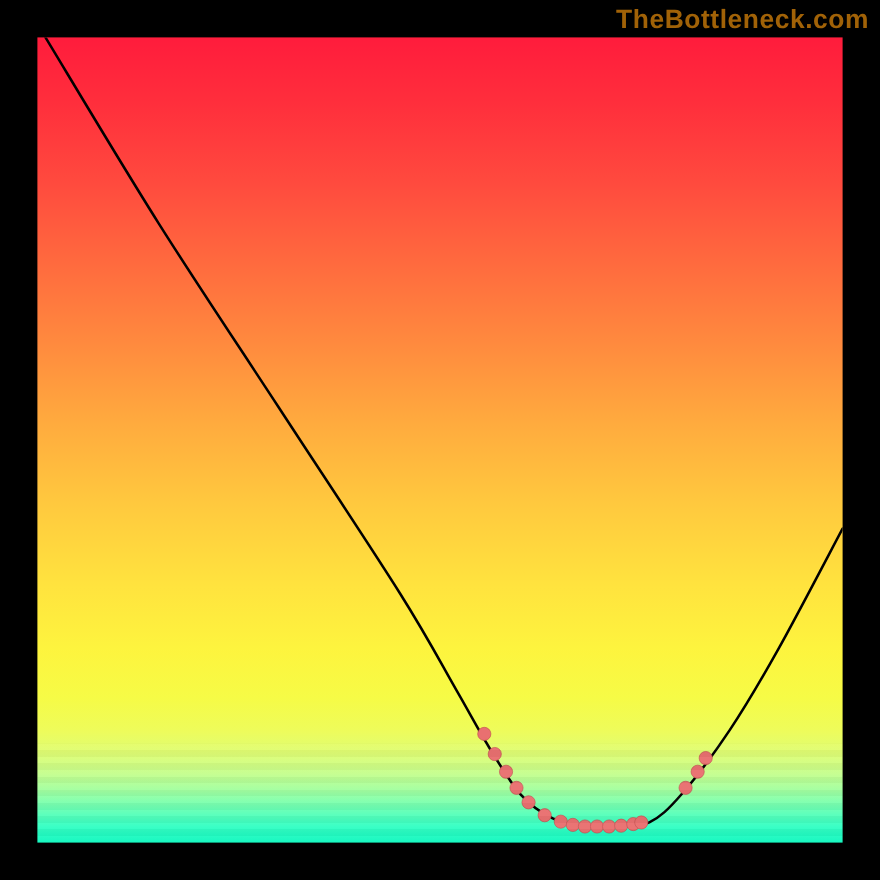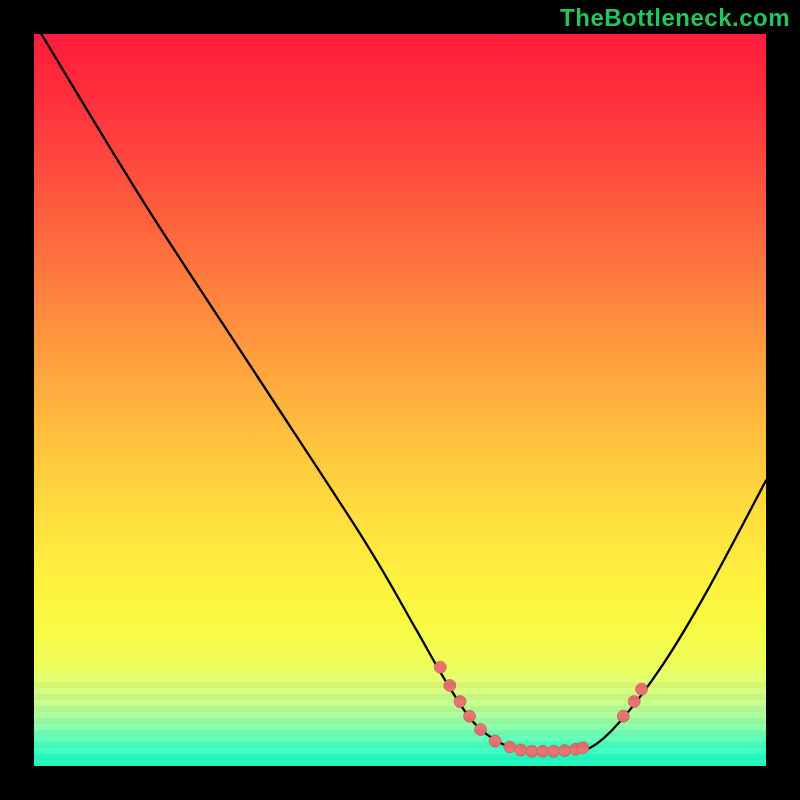--- a/index.html
+++ b/index.html
@@ -16,21 +16,21 @@
     width: 800px;
     height: 800px;
     background: #000;
   }
   .watermark {
     position: absolute;
     top: 4px;
     right: 10px;
     font-size: 24px;
     font-weight: 600;
-    color: #22c55e;
+    color: #a16207;
     letter-spacing: 0.5px;
     z-index: 10;
     user-select: none;
   }
   .plot {
     position: absolute;
     left: 34px;
     top: 34px;
     width: 732px;
     height: 732px;

